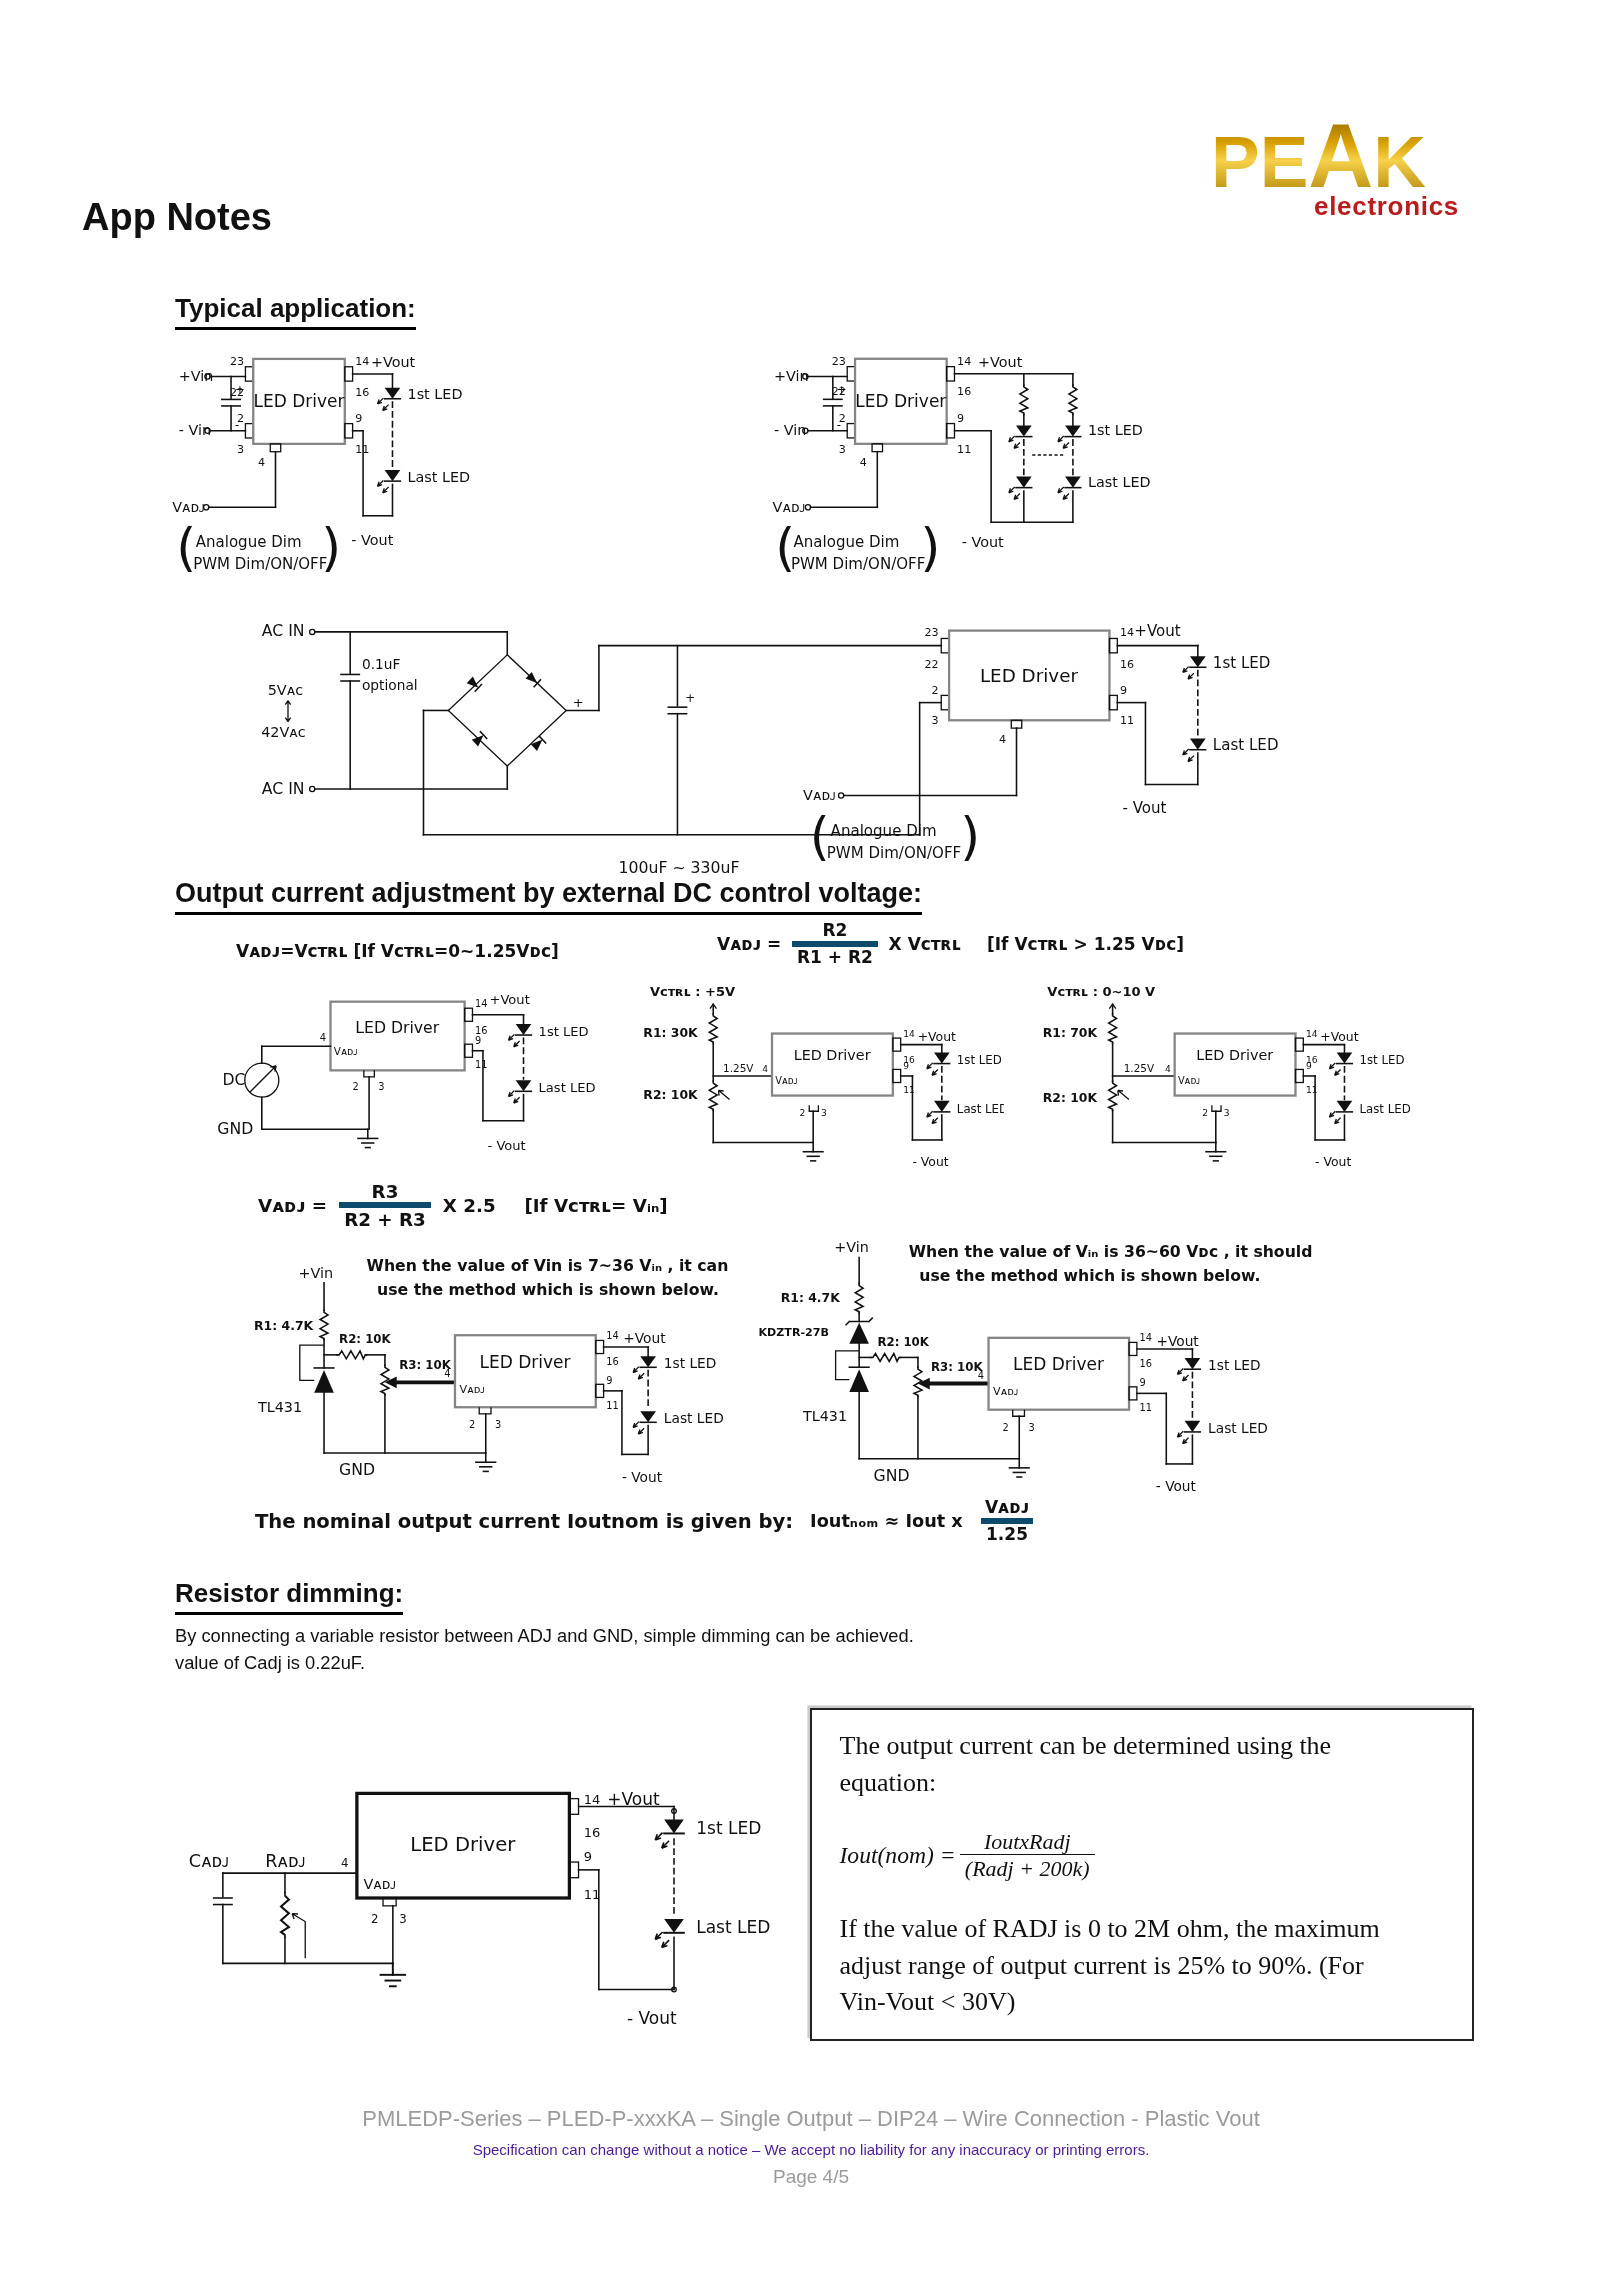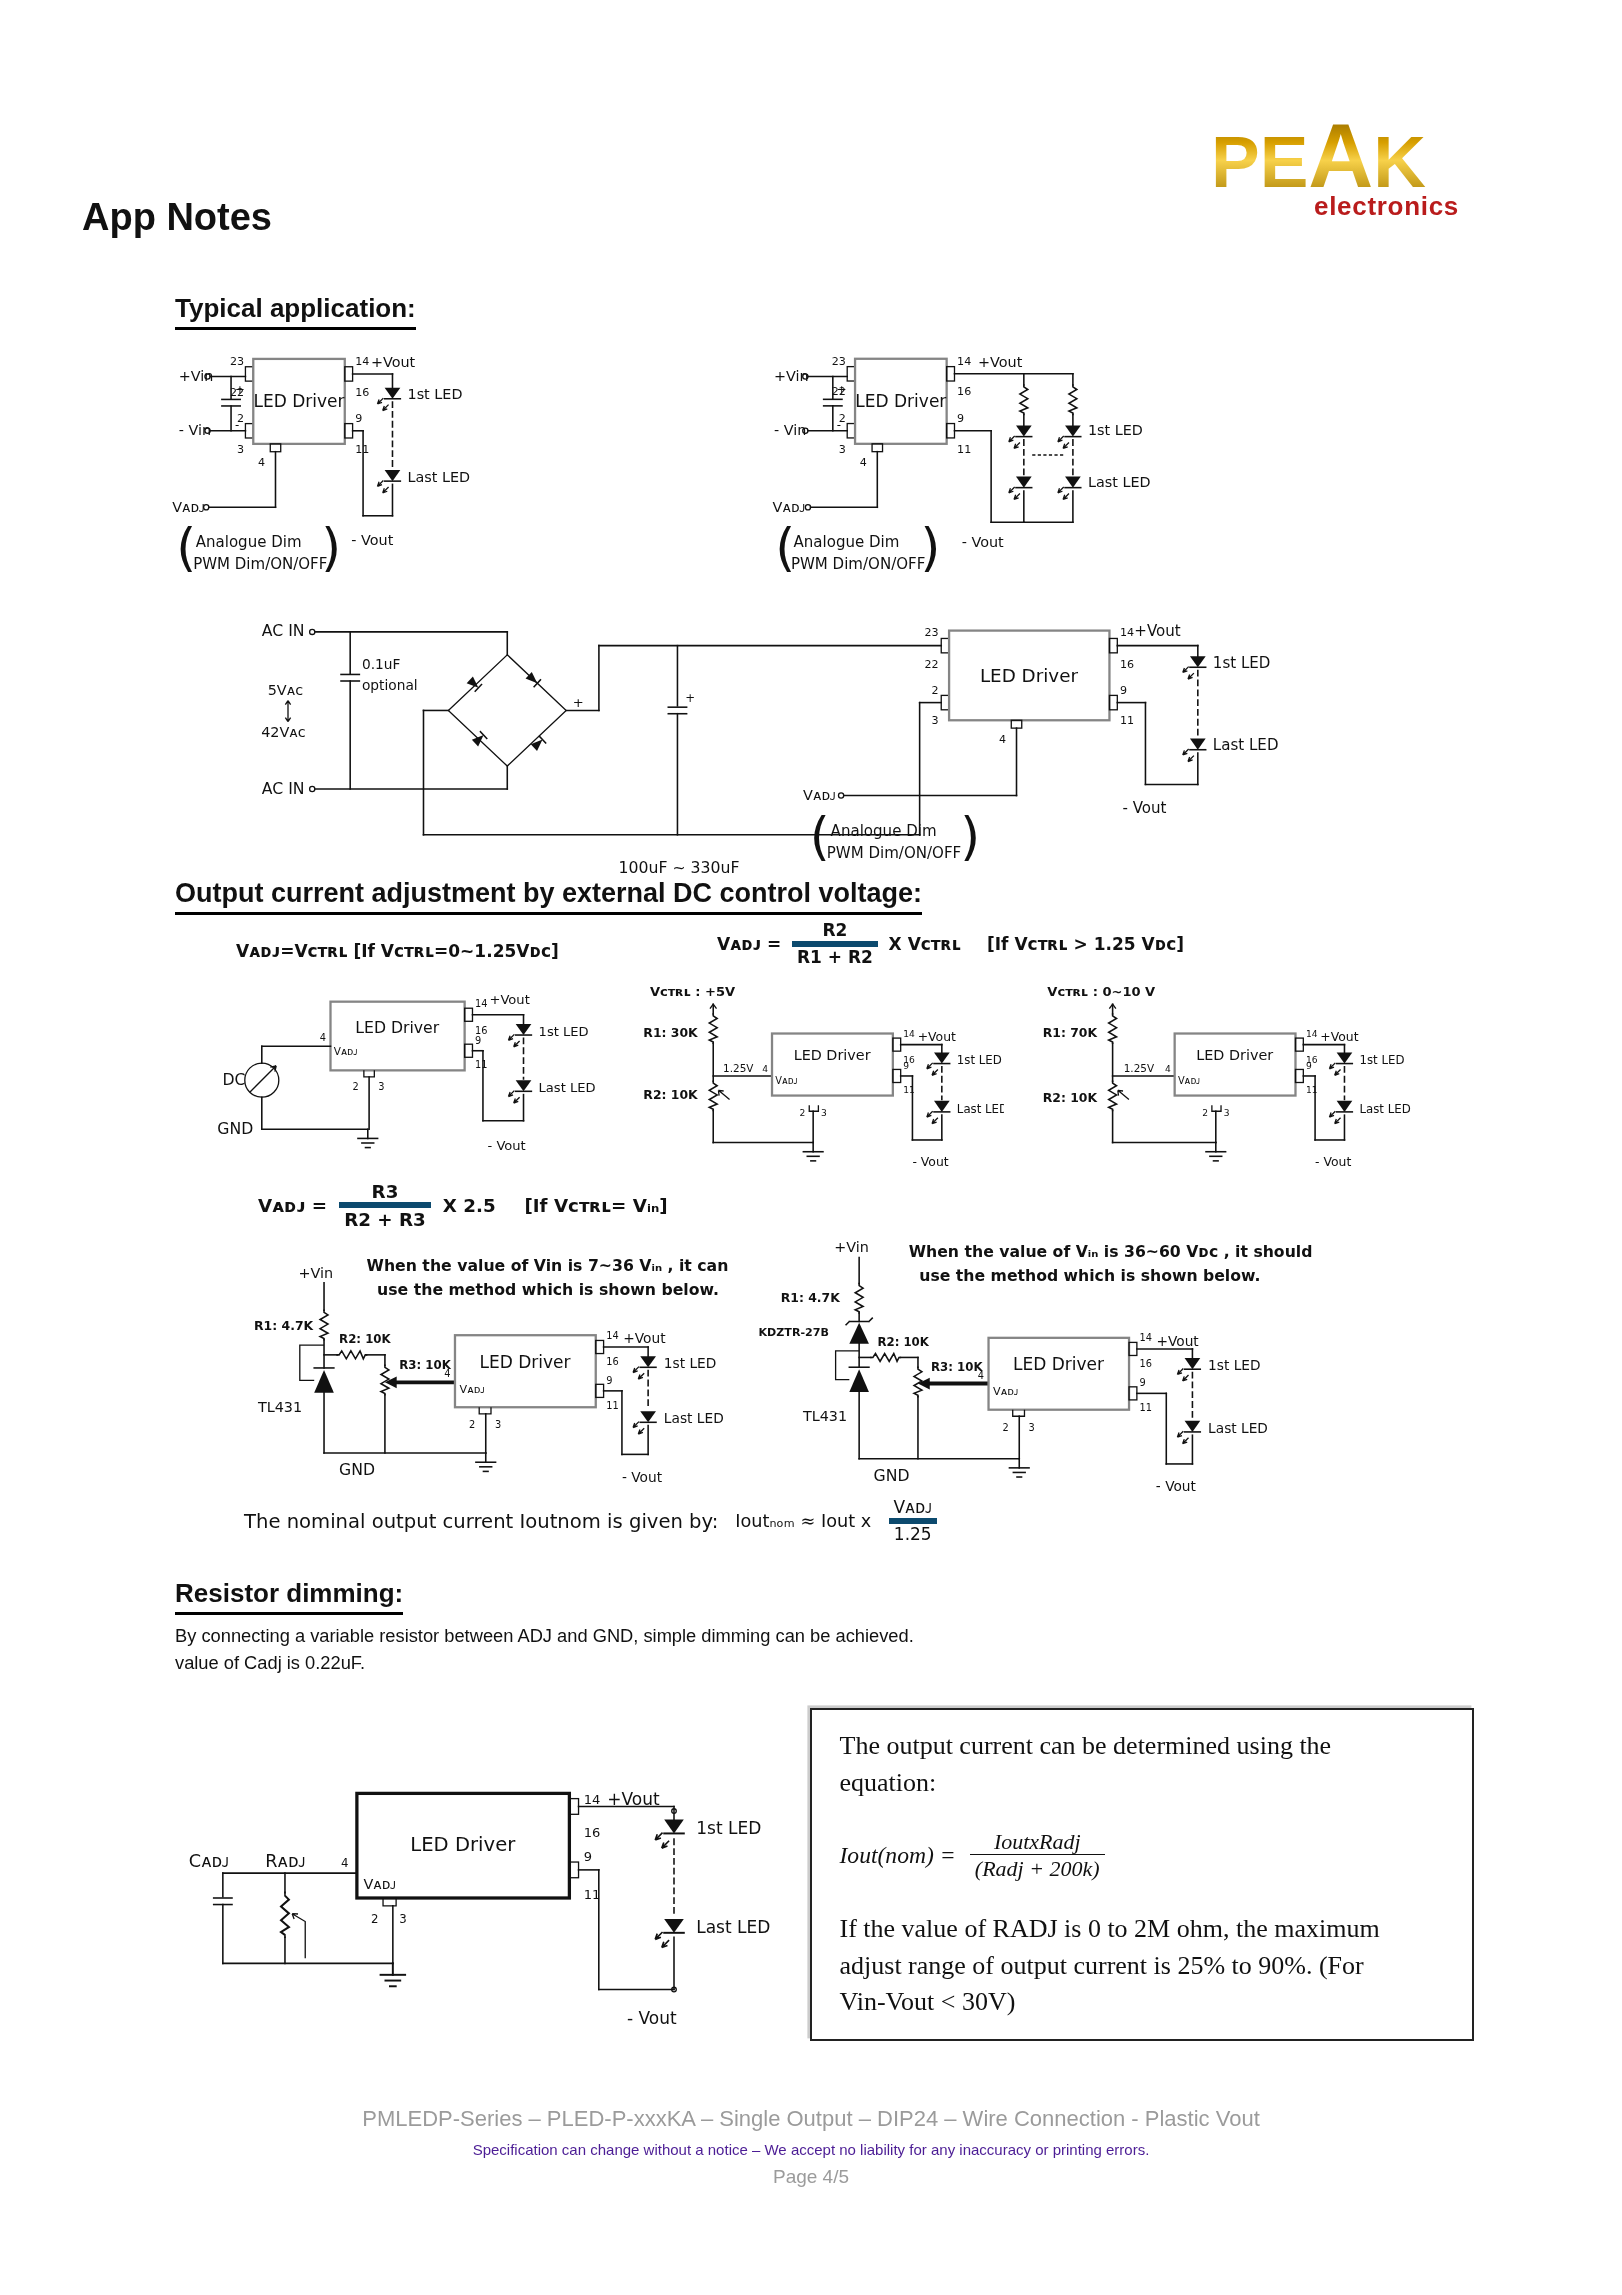--- a/index.html
+++ b/index.html
@@ -31,21 +31,21 @@
   
   .eq{display:flex;align-items:center;font-weight:bold;font-family:"DejaVu Sans",sans-serif;}
   .frac{display:inline-flex;flex-direction:column;align-items:center;line-height:1.15;justify-content:center;}
   .frac .den{border-top:6px solid #0c4a6e;padding:1.3px 5.2px 0 5.2px;}
   .frac .num{padding:0 5.2px;}
   
   .para{font-size:18.3px;line-height:27px;}
   
   .ibox{border:2px solid #222;box-shadow:-2.6px -2.6px 0 #ccc;padding:18.3px 27.5px;
         font-family:"Liberation Serif",serif;font-size:26px;line-height:1.4;}
-  .ibox .eqrow{display:flex;align-items:center;gap:14px;margin:27.5px 0 30px 0;font-style:italic;font-size:23.6px;}
+  .ibox .eqrow{display:flex;align-items:center;gap:4px;margin:27.5px 0 30px 0;font-style:italic;font-size:23.6px;}
   .ibox .frac{font-size:22px;}
   .ibox .frac .den{border-top:1.6px solid #111;}
   
   .footer{width:100%;text-align:center;color:#9b9b9b;}
   .f1{font-size:22px;}
   .f2{font-size:15px;color:#4c1d95;margin-top:9.2px;}
   .f3{font-size:19px;margin-top:7.9px;}
 </style>
 </head>
 <body>
@@ -549,21 +549,21 @@
     <use href="#led" x="672" y="292"></use>
     <text x="696" y="310" font-size="21">Last LED</text>
     <line class="w" x1="672" y1="314" x2="672" y2="358"></line>
       <line class="w" x1="632" y1="358" x2="672" y2="358"></line>
     <line class="w" x1="632" y1="250" x2="632" y2="358"></line>
       <line class="w" x1="587" y1="250" x2="632" y2="250"></line>
     <text x="616" y="400" font-size="21">- Vout</text>
   </svg>
 
   
-  <div class="abs eq" style="left:244px;top:1498px;font-size:19.6px;gap:17px;font-weight:400;">
+  <div class="abs eq" style="left:255px;top:1498px;font-size:19.6px;gap:17px;font-weight:700;">
     <span>The nominal output current Ioutnom is given by:</span>
     <span style="font-size:17.7px;">Ioutₙₒₘ ≈ Iout x</span>
     <span class="frac" style="font-size:17px;">
       <span class="num">Vᴀᴅᴊ</span>
       <span class="den">1.25</span>
     </span>
   </div>
 
   
   <div class="abs h2" style="left:175px;top:1578px;font-size:26px;">Resistor dimming:</div>

